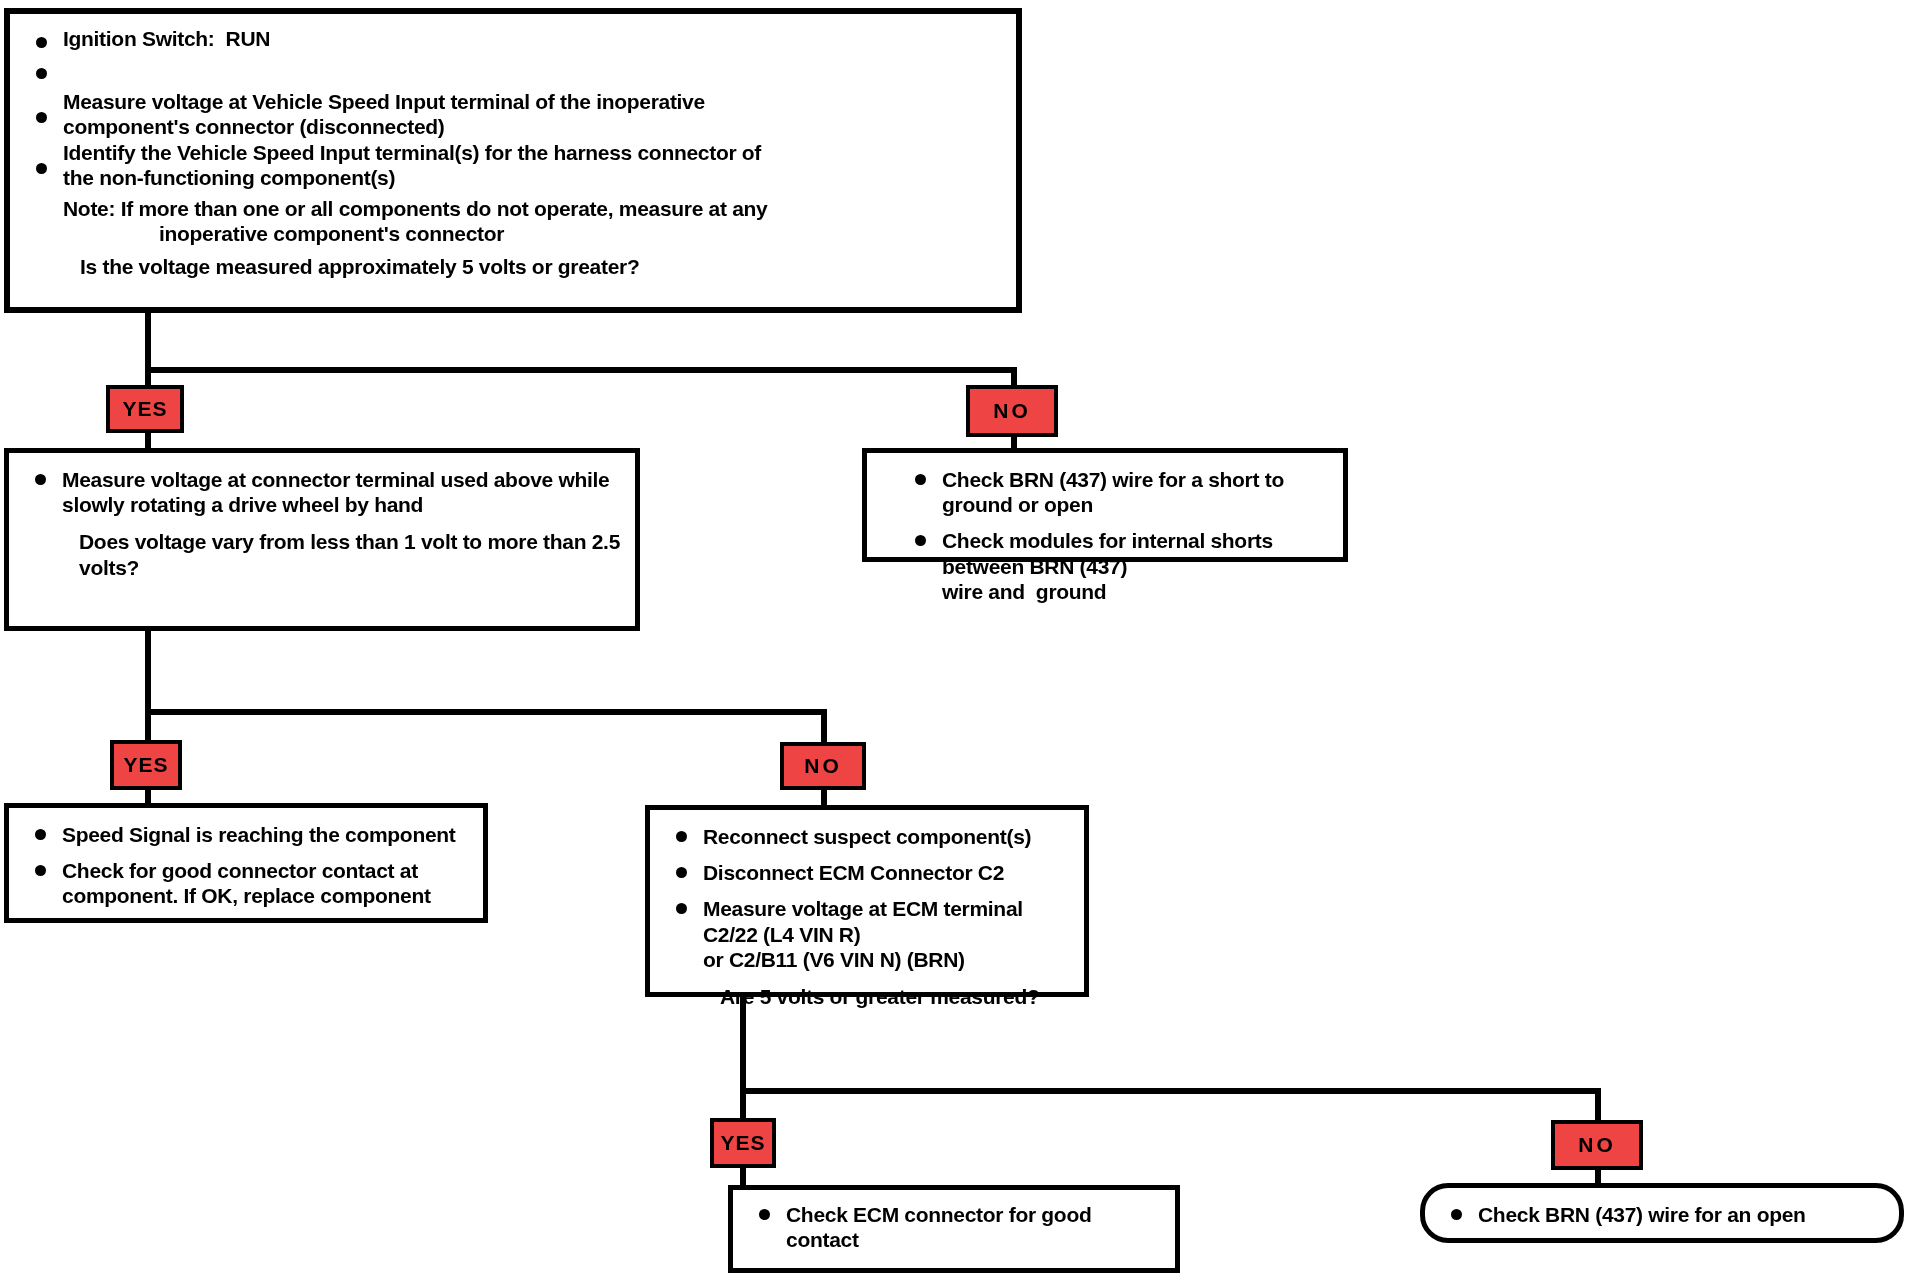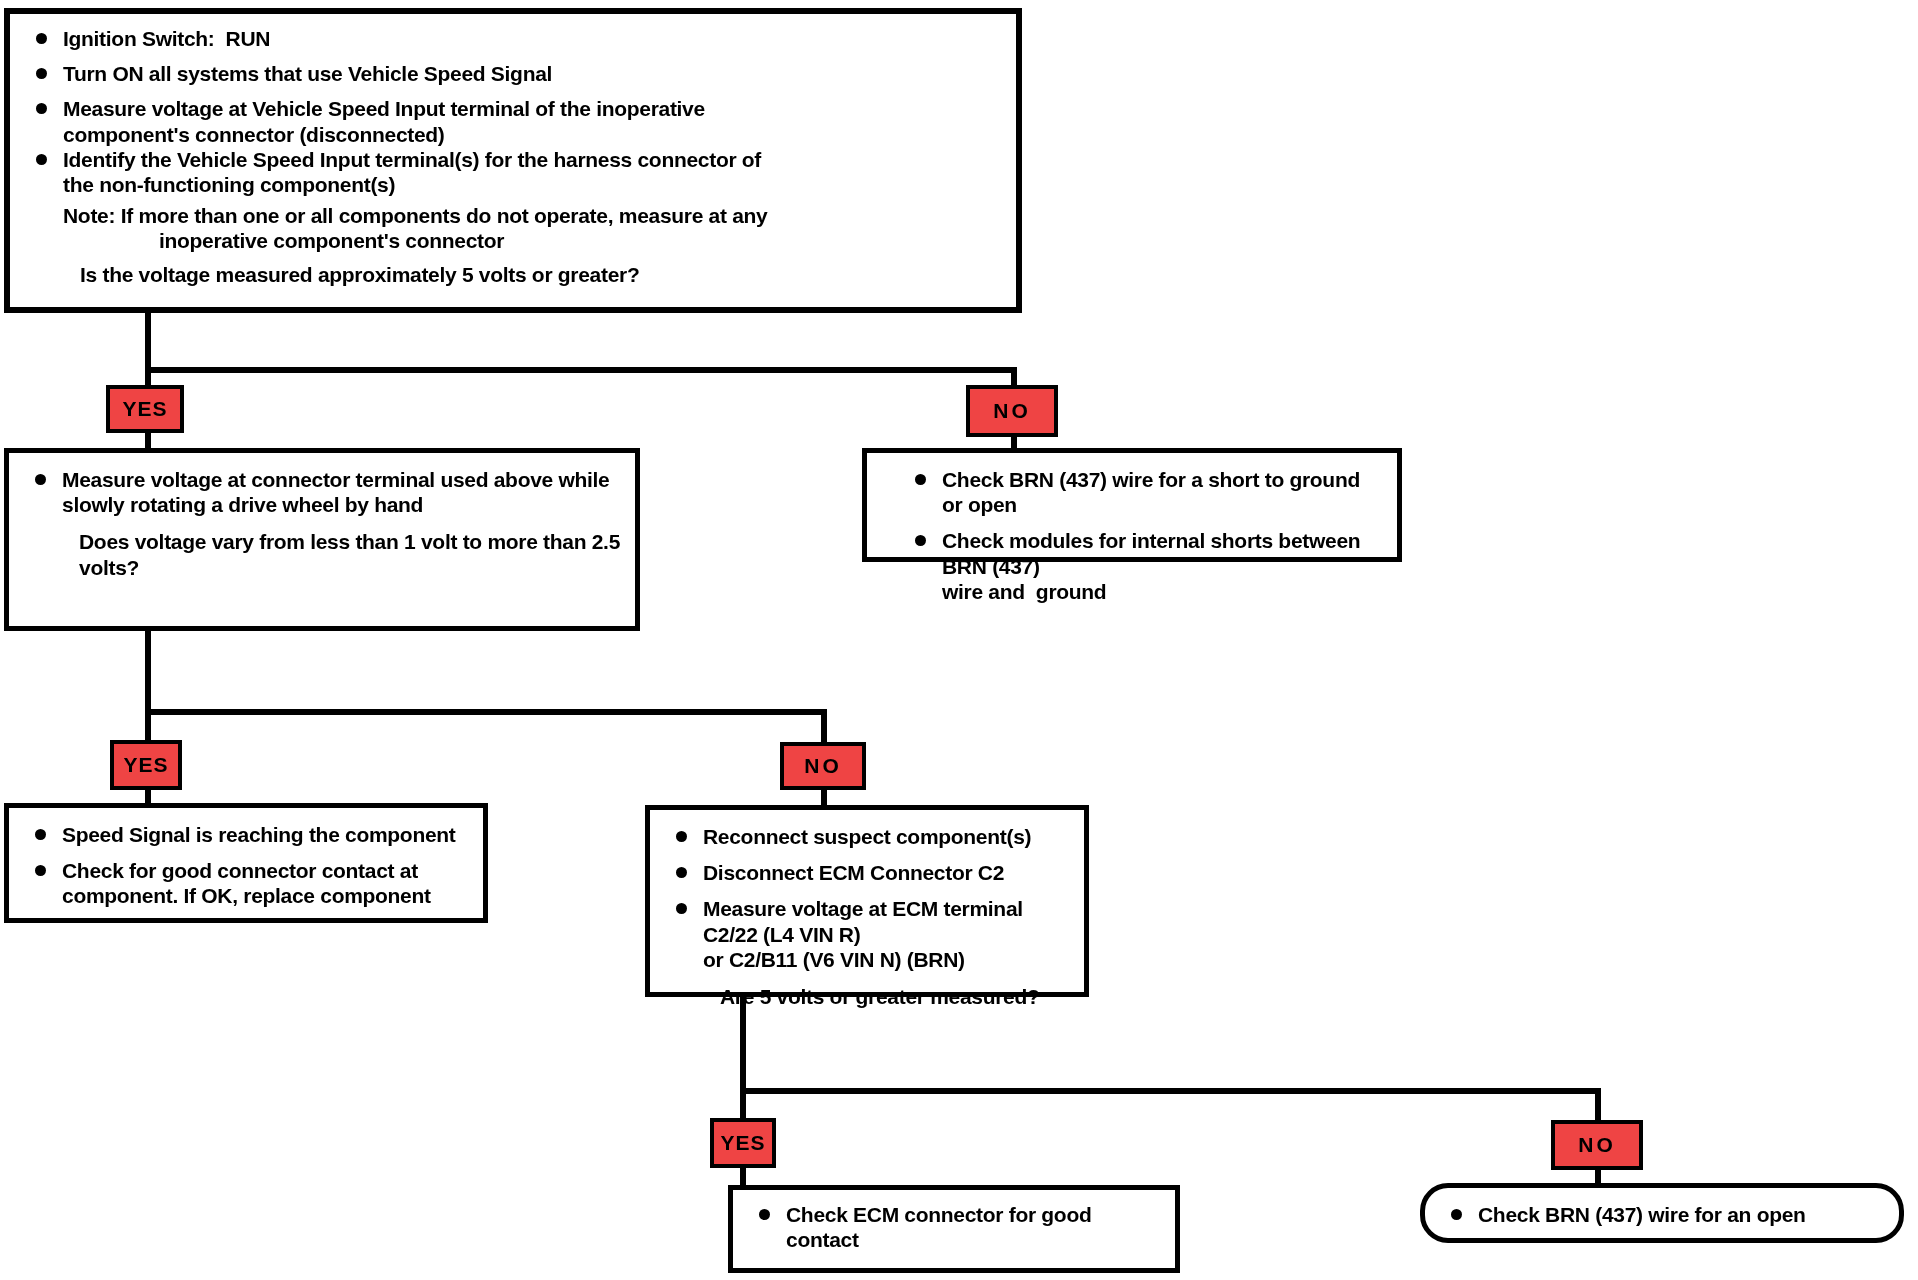--- a/index.html
+++ b/index.html
@@ -42,21 +42,21 @@
   .lbl{
     position:absolute;
     box-sizing:border-box;
     border:4px solid #000;
     background:#ef4444;
     display:flex;align-items:center;justify-content:center;
     font-size:21px;letter-spacing:1px;
   }
   .lbl.no{letter-spacing:3px;}
   .ln{position:absolute;background:#000;}
-  .tight .brow{margin-bottom:10px;}
+  .tight .brow{margin-bottom:10px;align-items:center;}
 </style>
 </head>
 <body>
 
 <div id="canvas">
 
   <div class="ln" style="left:145px;top:313px;width:6px;height:74px;"></div>
   <div class="ln" style="left:145px;top:367px;width:872px;height:6px;"></div>
   <div class="ln" style="left:1011px;top:367px;width:6px;height:18px;"></div>
   <div class="ln" style="left:145px;top:433px;width:6px;height:17px;"></div>
@@ -74,21 +74,20 @@
   <div class="ln" style="left:740px;top:1166px;width:6px;height:21px;"></div>
   <div class="ln" style="left:1595px;top:1168px;width:6px;height:17px;"></div>
 
   <div class="node tight" style="left:4px;top:8px;width:1018px;height:305px;border-width:6px;">
     <div class="brow">
       <span class="bdot"></span>
       <span class="btxt">Ignition Switch:  RUN</span>
     </div>
     <div class="brow">
       <span class="bdot"></span>
-      <span class="btxt">Turn ON all systems that use Vehicle Speed Signal</span>
     </div>
     <div class="brow" style="margin-bottom:0;">
       <span class="bdot"></span>
       <span class="btxt">Measure voltage at Vehicle Speed Input terminal of the inoperative
 component's connector (disconnected)</span>
     </div>
     <div class="brow" style="margin-bottom:6px;">
       <span class="bdot"></span>
       <span class="btxt">Identify the Vehicle Speed Input terminal(s) for the harness connector of
 the non-functioning component(s)</span>
@@ -104,21 +103,21 @@
   <div class="node" style="left:4px;top:448px;width:636px;height:183px;padding-top:14px;">
     <div class="brow" style="margin-bottom:12px;">
       <span class="bdot"></span>
       <span class="btxt">Measure voltage at connector terminal used above while
 slowly rotating a drive wheel by hand</span>
     </div>
     <div class="question">Does voltage vary from less than 1 volt to more than 2.5
 volts?</div>
   </div>
 
-  <div class="node" style="left:862px;top:448px;width:540px;height:114px;padding-top:14px;padding-left:48px;">
+  <div class="node" style="left:862px;top:448px;width:486px;height:114px;padding-top:14px;padding-left:48px;">
     <div class="brow">
       <span class="bdot"></span>
       <span class="btxt">Check BRN (437) wire for a short to ground or open</span>
     </div>
     <div class="brow">
       <span class="bdot"></span>
       <span class="btxt">Check modules for internal shorts between BRN (437)
 wire and  ground</span>
     </div>
   </div>

